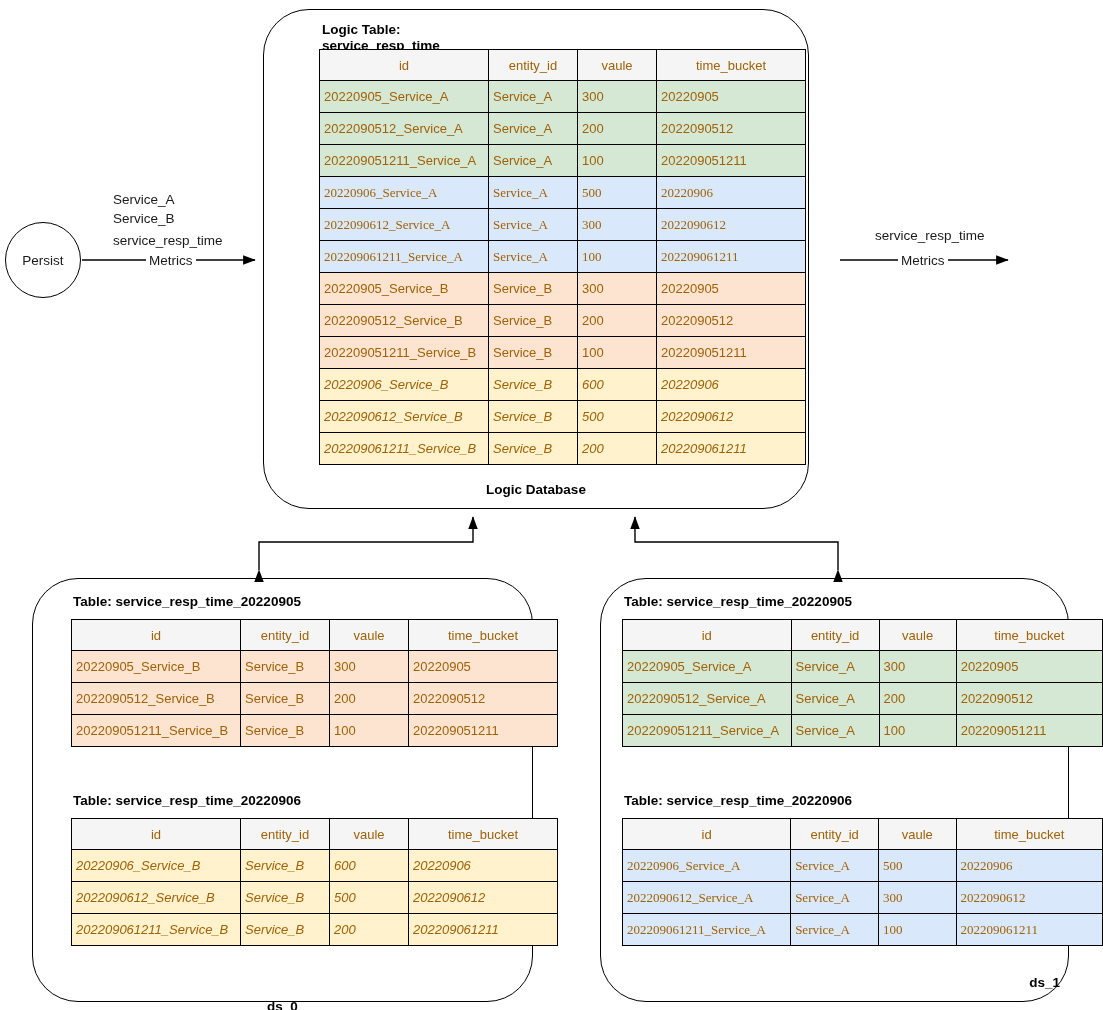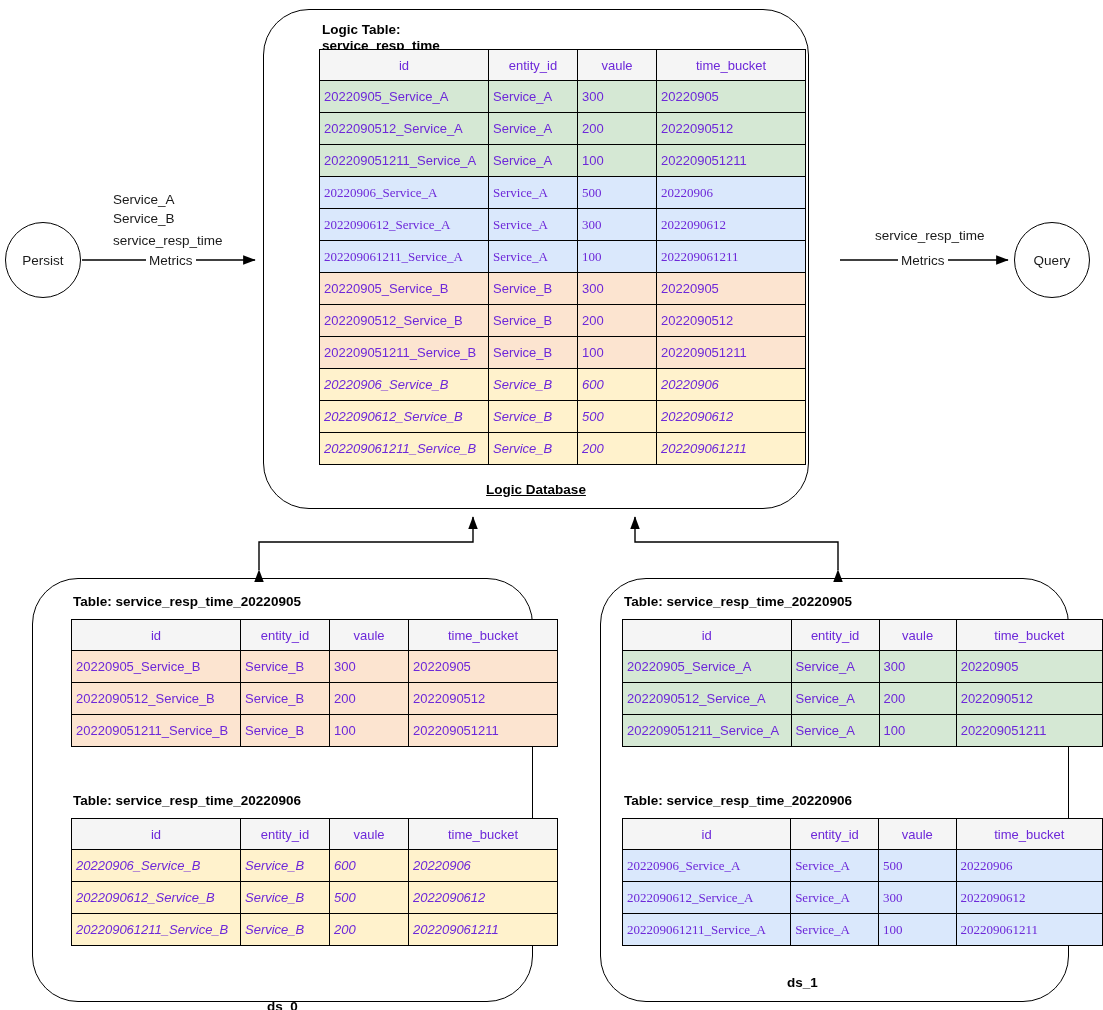--- a/index.html
+++ b/index.html
@@ -80,21 +80,21 @@
     white-space: nowrap;
     text-align: center;
   }
 
   
   table.dtable {
     position: absolute;
     border-collapse: collapse;
     table-layout: fixed;
     font-size: 13px;
-    color: #6d28d9;
+    color: #a16207;
     background: #ffffff;
   }
   table.dtable th,
   table.dtable td {
     border: 1px solid #000000;
     padding: 0 4px;
     overflow: hidden;
     white-space: nowrap;
     font-weight: normal;
   }
@@ -152,23 +152,20 @@
 
     <g>
       <path d="M 838 570 L 838 542 L 635 542 L 635 517" fill="none" stroke="#000000" stroke-width="1.4" marker-end="url(#arrow)" marker-start="url(#arrow)"></path>
     </g>
   </svg>
 
   <div class="circle-node" id="persist-node">
     <span>Persist</span>
   </div>
 
-  <div class="circle-node" id="query-node">
-    <span>Query</span>
-  </div>
 
   <div class="edge-label" style="left:113px; top:190px;">Service_A</div>
   <div class="edge-label" style="left:113px; top:209px;">Service_B</div>
   <div class="edge-label" style="left:113px; top:231px;">service_resp_time</div>
   <div class="edge-label" style="left:146px; top:251px; background:#ffffff; padding:0 3px;">Metrics</div>
 
   <div class="edge-label" style="left:875px; top:226px;">service_resp_time</div>
   <div class="edge-label" style="left:898px; top:251px; background:#ffffff; padding:0 3px;">Metrics</div>
 
   <div class="panel" id="logic-db-panel"></div>
@@ -254,21 +251,21 @@
         </tr>
         <tr class="tint-yellow">
           <td class="col-id">202209061211_Service_B</td>
           <td class="col-ent">Service_B</td>
           <td class="col-val">200</td>
           <td class="col-tb">202209061211</td>
         </tr>
       </tbody>
   </table>
 
-  <div class="panel-footer" style="left:263px; top:482px; width:546px;text-decoration:underline;">Logic Database</div>
+  <div class="panel-footer" style="left:263px; top:482px; width:546px;">Logic Database</div>
 
   <div class="panel" id="ds0-panel"></div>
 
   <div class="panel-title" style="left:73px; top:593px;">Table: service_resp_time_20220905</div>
 
   <table class="dtable" id="ds0-table-0">
     <thead>
       <tr>
         <th class="col-id">id</th>
         <th class="col-ent">entity_id</th>
@@ -394,15 +391,15 @@
         </tr>
         <tr class="tint-blue">
           <td class="col-id">202209061211_Service_A</td>
           <td class="col-ent">Service_A</td>
           <td class="col-val">100</td>
           <td class="col-tb">202209061211</td>
         </tr>
       </tbody>
   </table>
 
-  <div class="panel-footer" style="left:568px; top:975px; width:469px;">ds_1</div>
+  <div class="panel-footer" style="left:591px; top:975px; width:469px;text-align:right;">ds_1</div>
 
 </div>
 
 </body></html>

